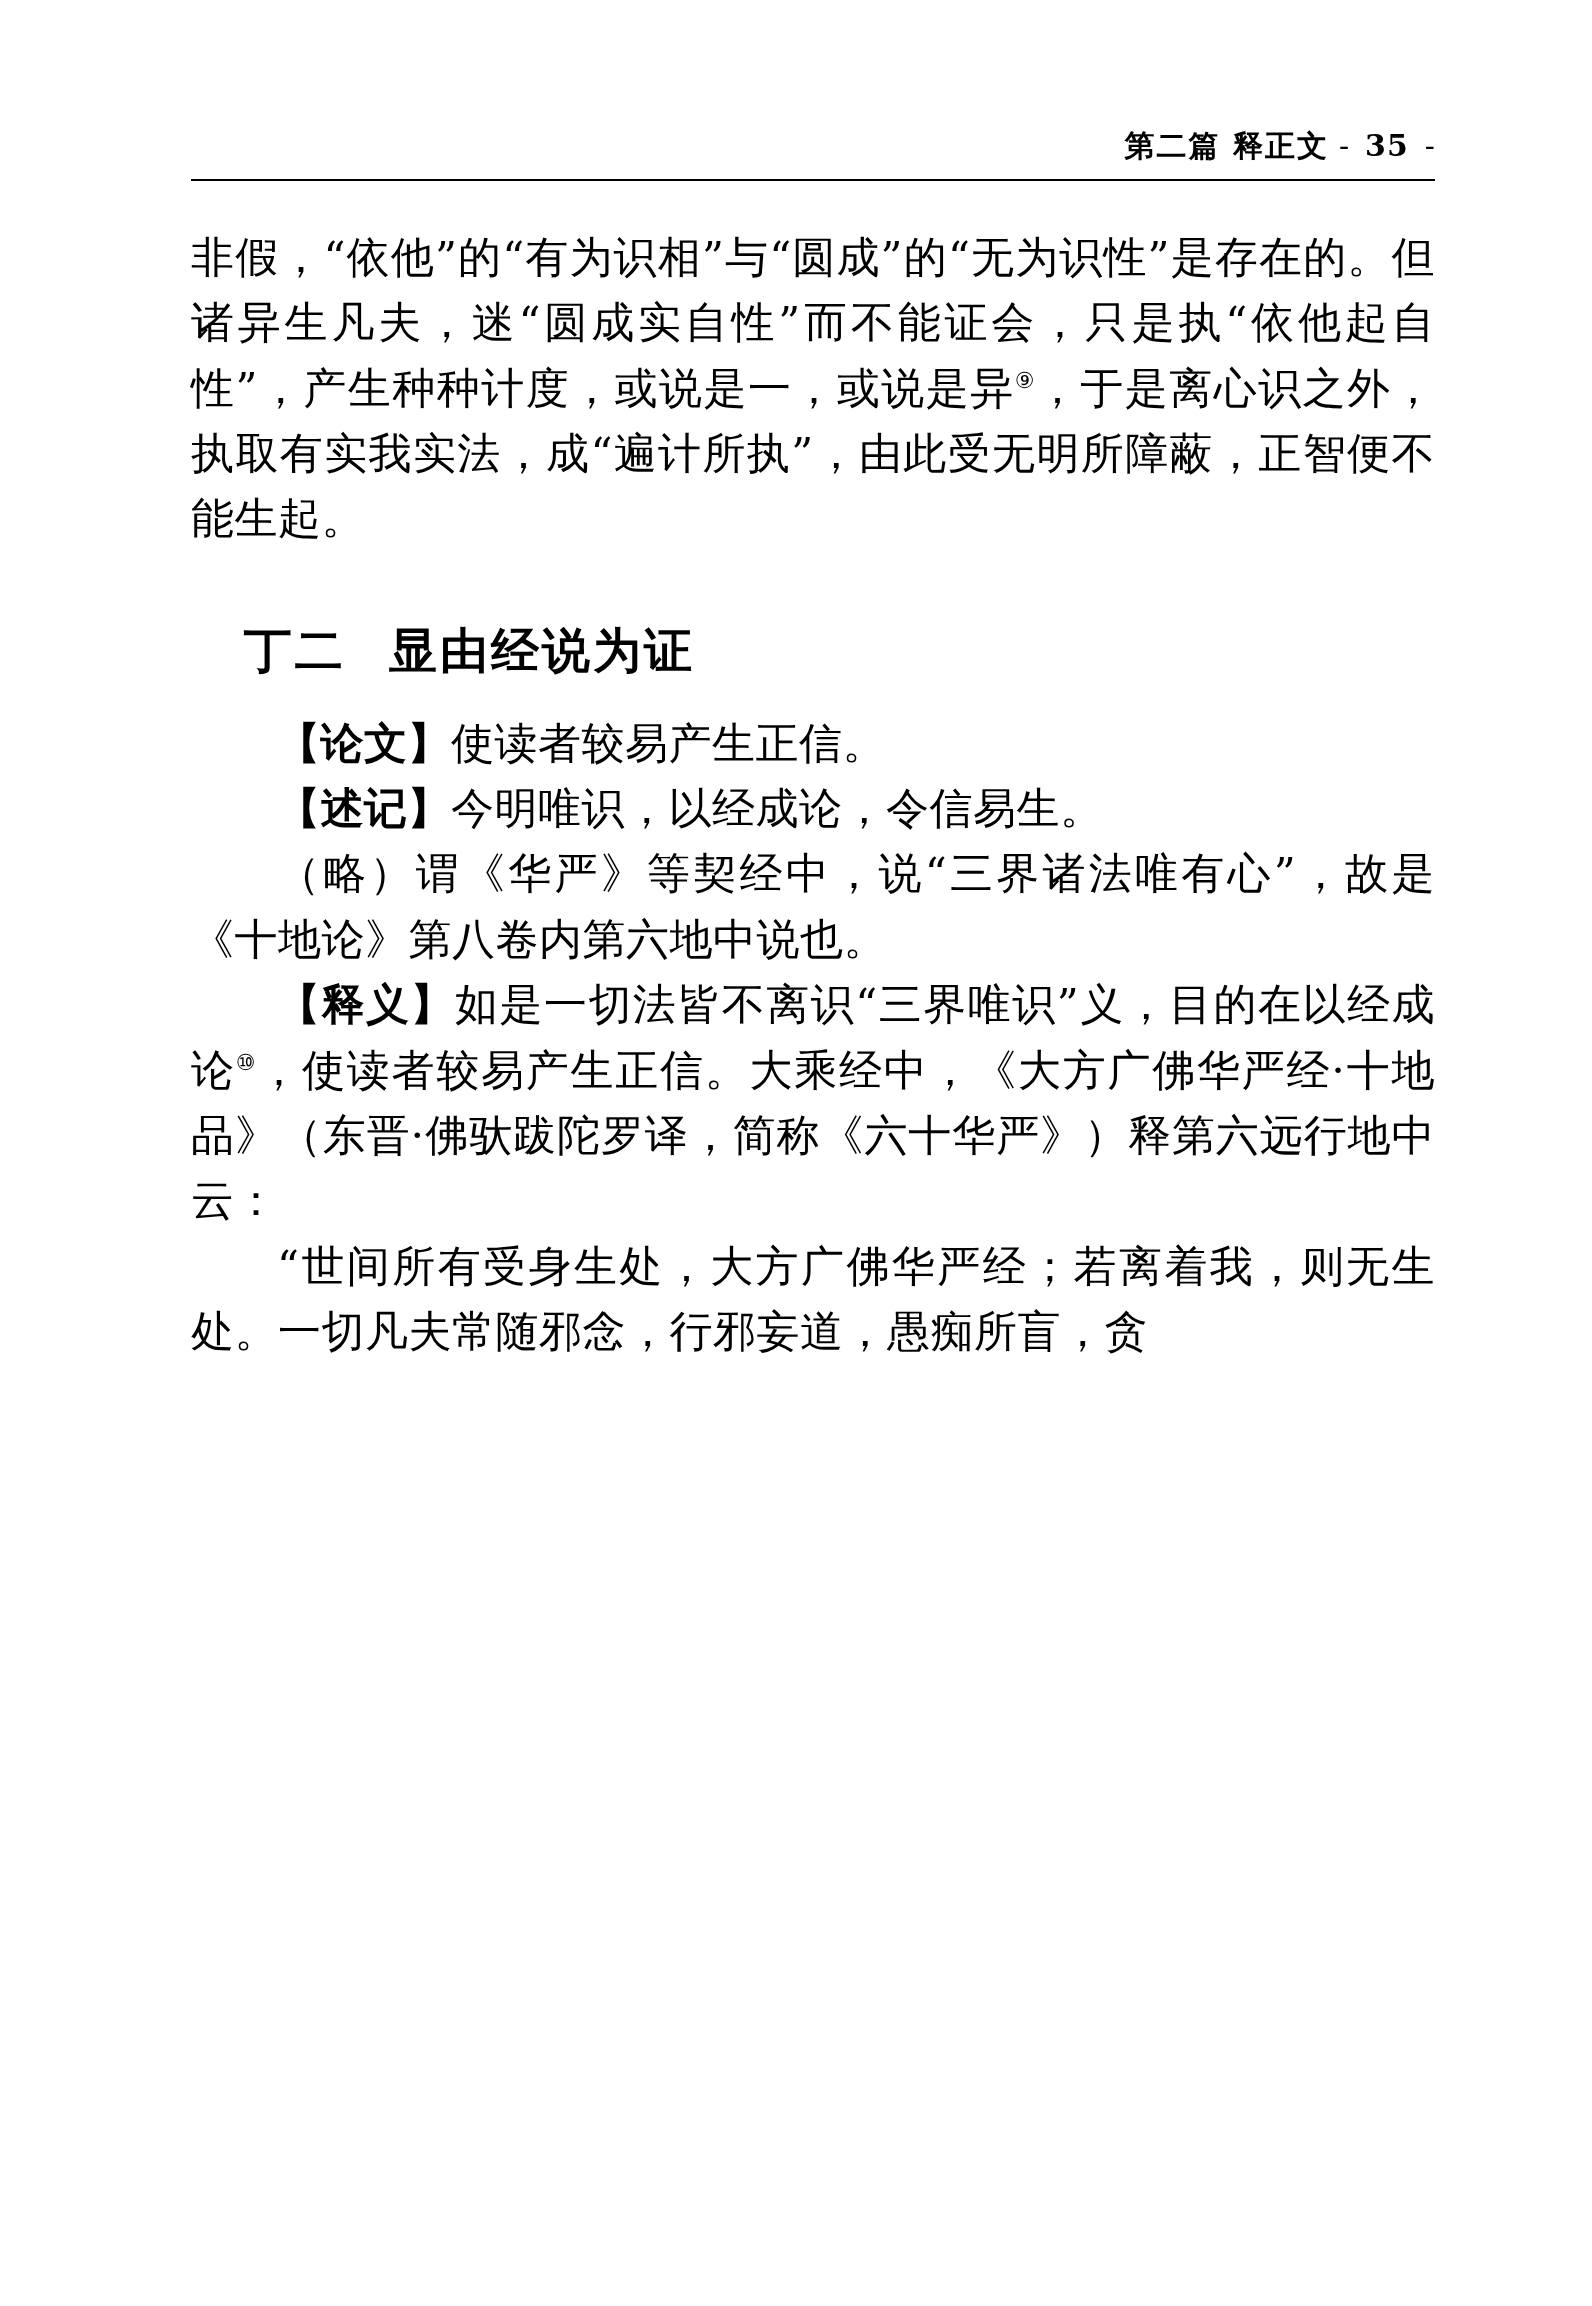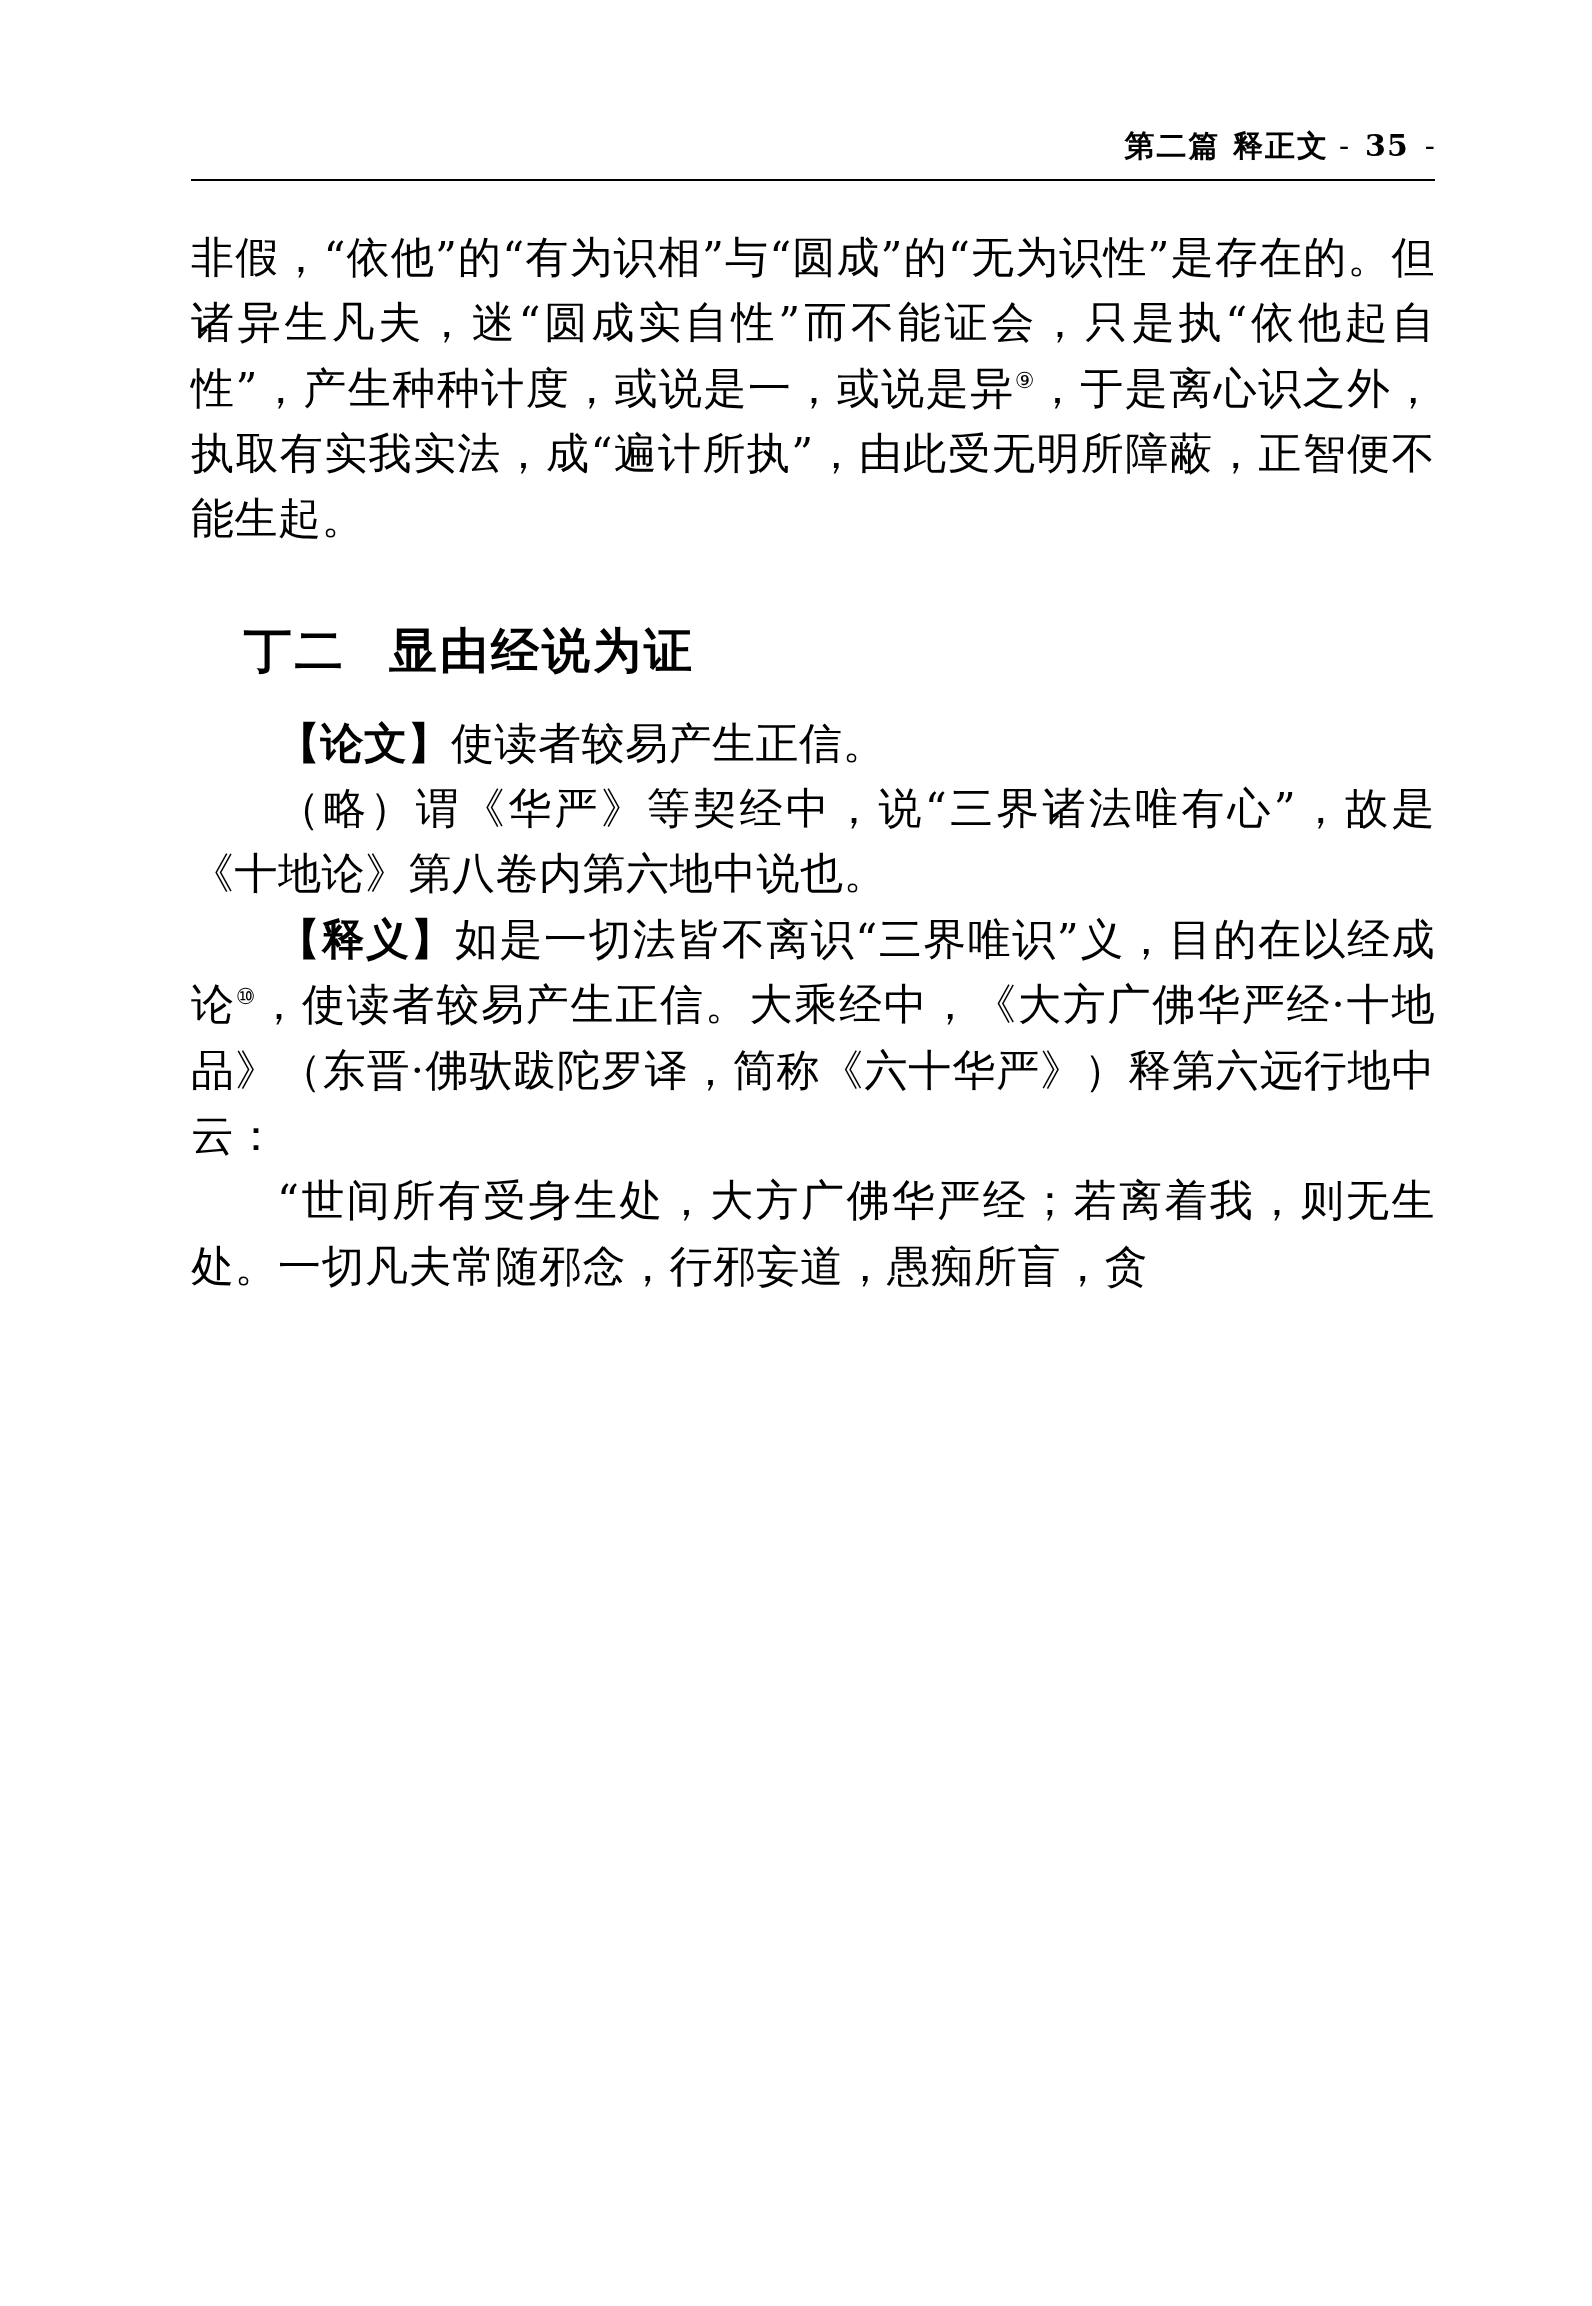--- a/index.html
+++ b/index.html
@@ -108,20 +108,21 @@
 
     <div class="body">
 
       <p><span>非假，“依他”的“有为识相”与“圆成”的“无为识性”是存在的。但诸异生凡夫，迷“圆成实自性”而不能证会，只是执“依他起自性”，产生种种计度，或说是一，或说是异</span><span class="sup">⑨</span><span>，于是离心识之外，执取有实我实法，成“遍计所执”，由此受无明所障蔽，正智便不能生起。</span></p>
 
 
       <h2 class="section"><span>丁二</span><span class="gap"></span><span>显由经说为证</span></h2>
 
       <p class="ind"><span class="tag">【论文】</span><span>使读者较易产生正信。</span></p>
 
+      <p class="ind"><span class="tag">【述记】</span><span>今明唯识，以经成论，令信易生。</span></p>
 
       <p class="ind">（略）谓《华严》等契经中，说“三界诸法唯有心”，故是《十地论》第八卷内第六地中说也。</p>
 
       <p class="ind"><span class="tag">【释义】</span><span>如是一切法皆不离识“三界唯识”义，目的在以经成论</span><span class="sup">⑩</span><span>，使读者较易产生正信。大乘经中，《大方广佛华严经·十地品》（东晋·佛驮跋陀罗译，简称《六十华严》）释第六远行地中云：</span></p>
 
       <p class="ind">“世间所有受身生处，大方广佛华严经；若离着我，则无生处。一切凡夫常随邪念，行邪妄道，愚痴所盲，贪</p>
 
     </div>
   </div>
 </div>

